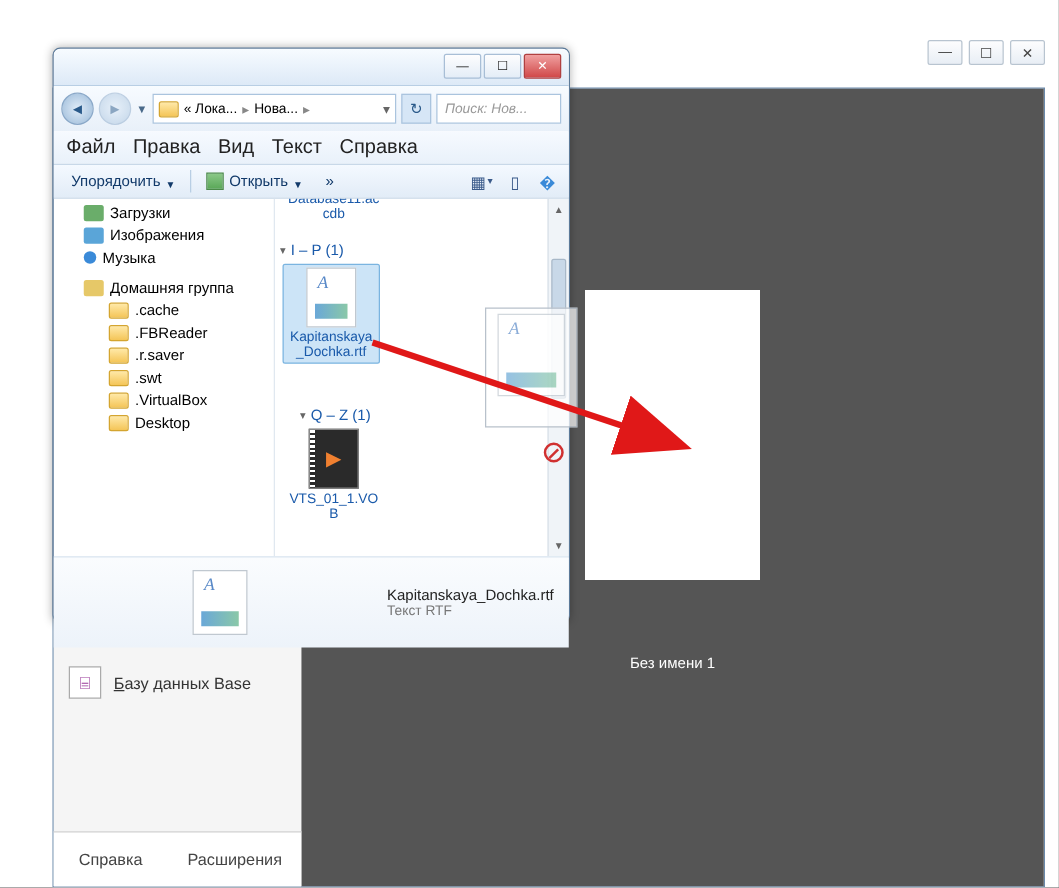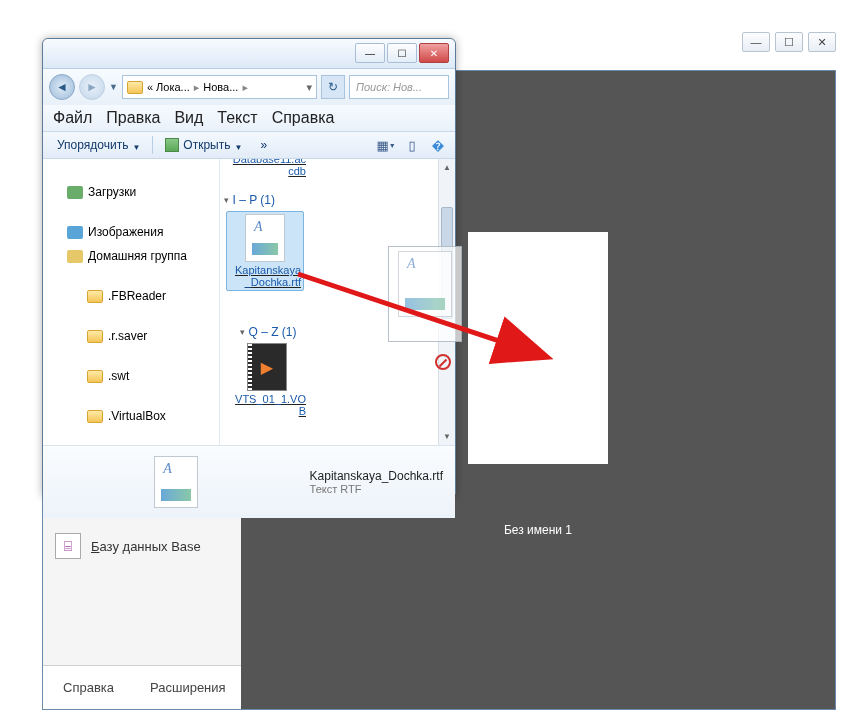--- a/index.html
+++ b/index.html
@@ -40,32 +40,32 @@
 
 .toolbar { display: flex; align-items: center; gap: 6px; padding: 4px 8px; background: linear-gradient(#f4f9ff,#e2ecf7); border-bottom: 1px solid #c8d8e8; font-size: 12px; }
 .tbtn { display: flex; align-items: flex-end; gap: 4px; padding: 2px 6px; color: #123a6a; cursor: pointer; }
 .tbtn .chev { font-size: 8px; }
 .tsep { width: 1px; height: 18px; background: #b8cee4; }
 .ticons { margin-left: auto; display: flex; gap: 8px; }
 .ticon { width: 18px; height: 18px; display: flex; align-items: center; justify-content: center; font-size: 13px; color: #3a5a8a; }
 
 .body { display: flex; height: 286px; }
 .tree { width: 177px; border-right: 1px solid #e0e8f0; overflow: hidden; font-size: 12px; padding: 2px 0; }
-.titem { display: flex; align-items: center; gap: 5px; padding: 2px 6px 2px 24px; white-space: nowrap; margin-top: 22px; }
+.titem { display: flex; align-items: center; gap: 5px; padding: 2px 6px 2px 24px; white-space: nowrap; }
 .titem.lvl2 { padding-left: 44px; }
 .tico { width: 16px; height: 13px; border-radius: 2px; flex-shrink: 0; }
 .tico.fld { background: linear-gradient(#ffe9a8,#f4c558); border: 1px solid #d4a530; }
 .tico.dl { background: #6aad6a; }
 .tico.img { background: #5aa5d8; }
 .tico.mus { background: #3a8ad8; border-radius: 50%; width: 10px; height: 10px; }
 .tico.hg { background: #e6c868; border-radius: 2px; }
 .tico.pc { background: #d8d8d8; border: 1px solid #999; }
 
 .files { flex: 1; padding: 4px 8px; position: relative; font-size: 11px; overflow: hidden; }
-.fitem { width: 78px; text-align: right; color: #222; text-decoration: underline; }
+.fitem { width: 78px; text-align: center; color: #222; }
 .fitem.sel { background: #cce4f7; border: 1px solid #7ab4e0; border-radius: 2px; padding: 2px; }
 .fitem .flabel { color: #1a5aaa; word-break: break-all; line-height: 1.1; margin-top: 2px; }
 .fico-doc { width: 40px; height: 48px; margin: 0 auto; background: #fff; border: 1px solid #c0c8d0; position: relative; }
 .fico-doc::before { content: 'A'; position: absolute; top: 4px; left: 8px; color: #5a8ac8; font-style: italic; font-size: 14px; font-family: serif; }
 .fico-doc::after { content: ''; position: absolute; bottom: 6px; left: 6px; right: 6px; height: 12px; background: linear-gradient(90deg,#6aa8d8,#8ac8a8); }
 .fico-vid { width: 40px; height: 48px; margin: 0 auto; background: #2a2a2a; border: 1px solid #888; position: relative; }
 .fico-vid::before { content: ''; position: absolute; top: 0; bottom: 0; left: 0; width: 4px; background: repeating-linear-gradient(#fff 0 2px,#2a2a2a 2px 4px); }
 .fico-vid::after { content: '▶'; position: absolute; top: 50%; left: 50%; transform: translate(-50%,-50%); color: #f08030; font-size: 16px; }
 .grouphdr { font-size: 12px; color: #1a5aaa; padding: 4px 0; display: flex; align-items: center; gap: 4px; }
 .grouphdr::before { content: '▾'; font-size: 9px; color: #666; }
@@ -170,23 +170,31 @@
   <div class="body">
     <div class="tree">
       <div class="titem">
           <span class="tico dl"></span>
           <span>Загрузки</span>
         </div>
       <div class="titem">
           <span class="tico img"></span>
           <span>Изображения</span>
         </div>
+      <div class="titem">
+          <span class="tico mus"></span>
+          <span>Музыка</span>
+        </div>
       <div class="titem" style="padding-left:24px;margin-top:6px">
           <span class="tico hg"></span>
           <span>Домашняя группа</span>
+        </div>
+      <div class="titem lvl2">
+          <span class="tico fld"></span>
+          <span>.cache</span>
         </div>
       <div class="titem lvl2">
           <span class="tico fld"></span>
           <span>.FBReader</span>
         </div>
       <div class="titem lvl2">
           <span class="tico fld"></span>
           <span>.r.saver</span>
         </div>
       <div class="titem lvl2">

